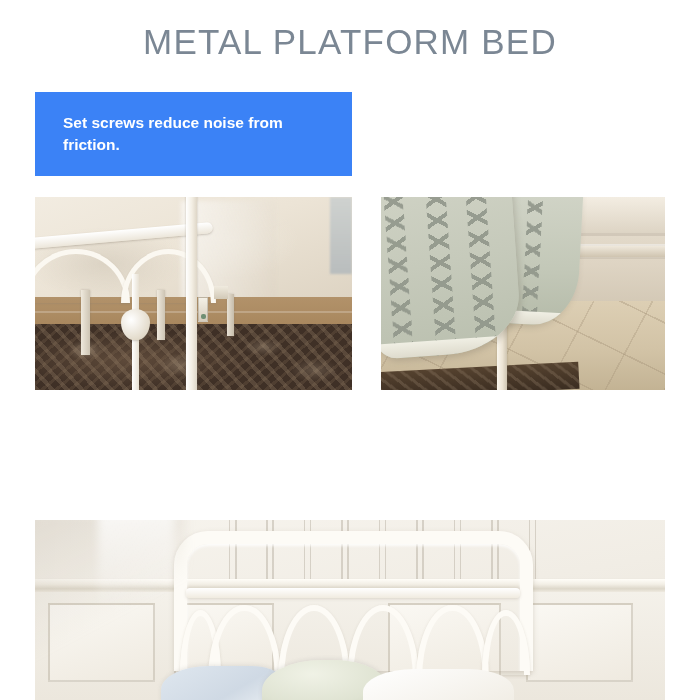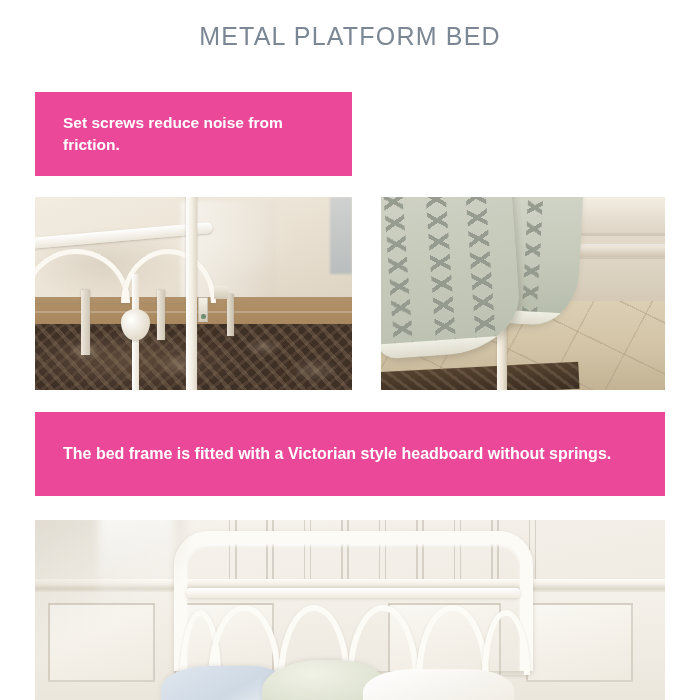--- a/index.html
+++ b/index.html
@@ -20,31 +20,31 @@
     background: #ffffff;
   }
 
   
   .page-title {
     position: absolute;
     left: 0;
     top: 22px;
     width: 700px;
     text-align: center;
-    font-size: 25px;
+    font-size: 35px;
     letter-spacing: 1.2px;
     font-weight: 400;
     color: #7b8794;
     white-space: nowrap;
   }
 
   
   .caption-box {
     position: absolute;
-    background: #ec4899;
+    background: #3b82f6;
     color: #ffffff;
     font-size: 15.5px;
     font-weight: 600;
     line-height: 1.45;
     display: flex;
     align-items: center;
     padding: 0 38px 0 28px;
   }
   .caption-box .caption-text { display: block; }
 
@@ -369,23 +369,20 @@
         <div class="zig zig-1"></div>
         <div class="zig zig-2"></div>
         <div class="zig zig-3"></div>
 
         <div class="rp-hem"></div>
       </div>
     </div>
 
   </figure>
 
-  <div class="caption-box caption-wide">
-    <span class="caption-text">The bed frame is fitted with a Victorian style headboard without springs.</span>
-  </div>
 
   <figure class="photo photo-bottom">
     <div class="scene">
       <div class="bp-wall"></div>
       <div class="bp-panels"></div>
       <div class="bp-chair-rail"></div>
       <div class="bp-wain"></div>
       <div class="bp-wain-box bp-wb-1"></div>
       <div class="bp-wain-box bp-wb-2"></div>
       <div class="bp-wain-box bp-wb-3"></div>

